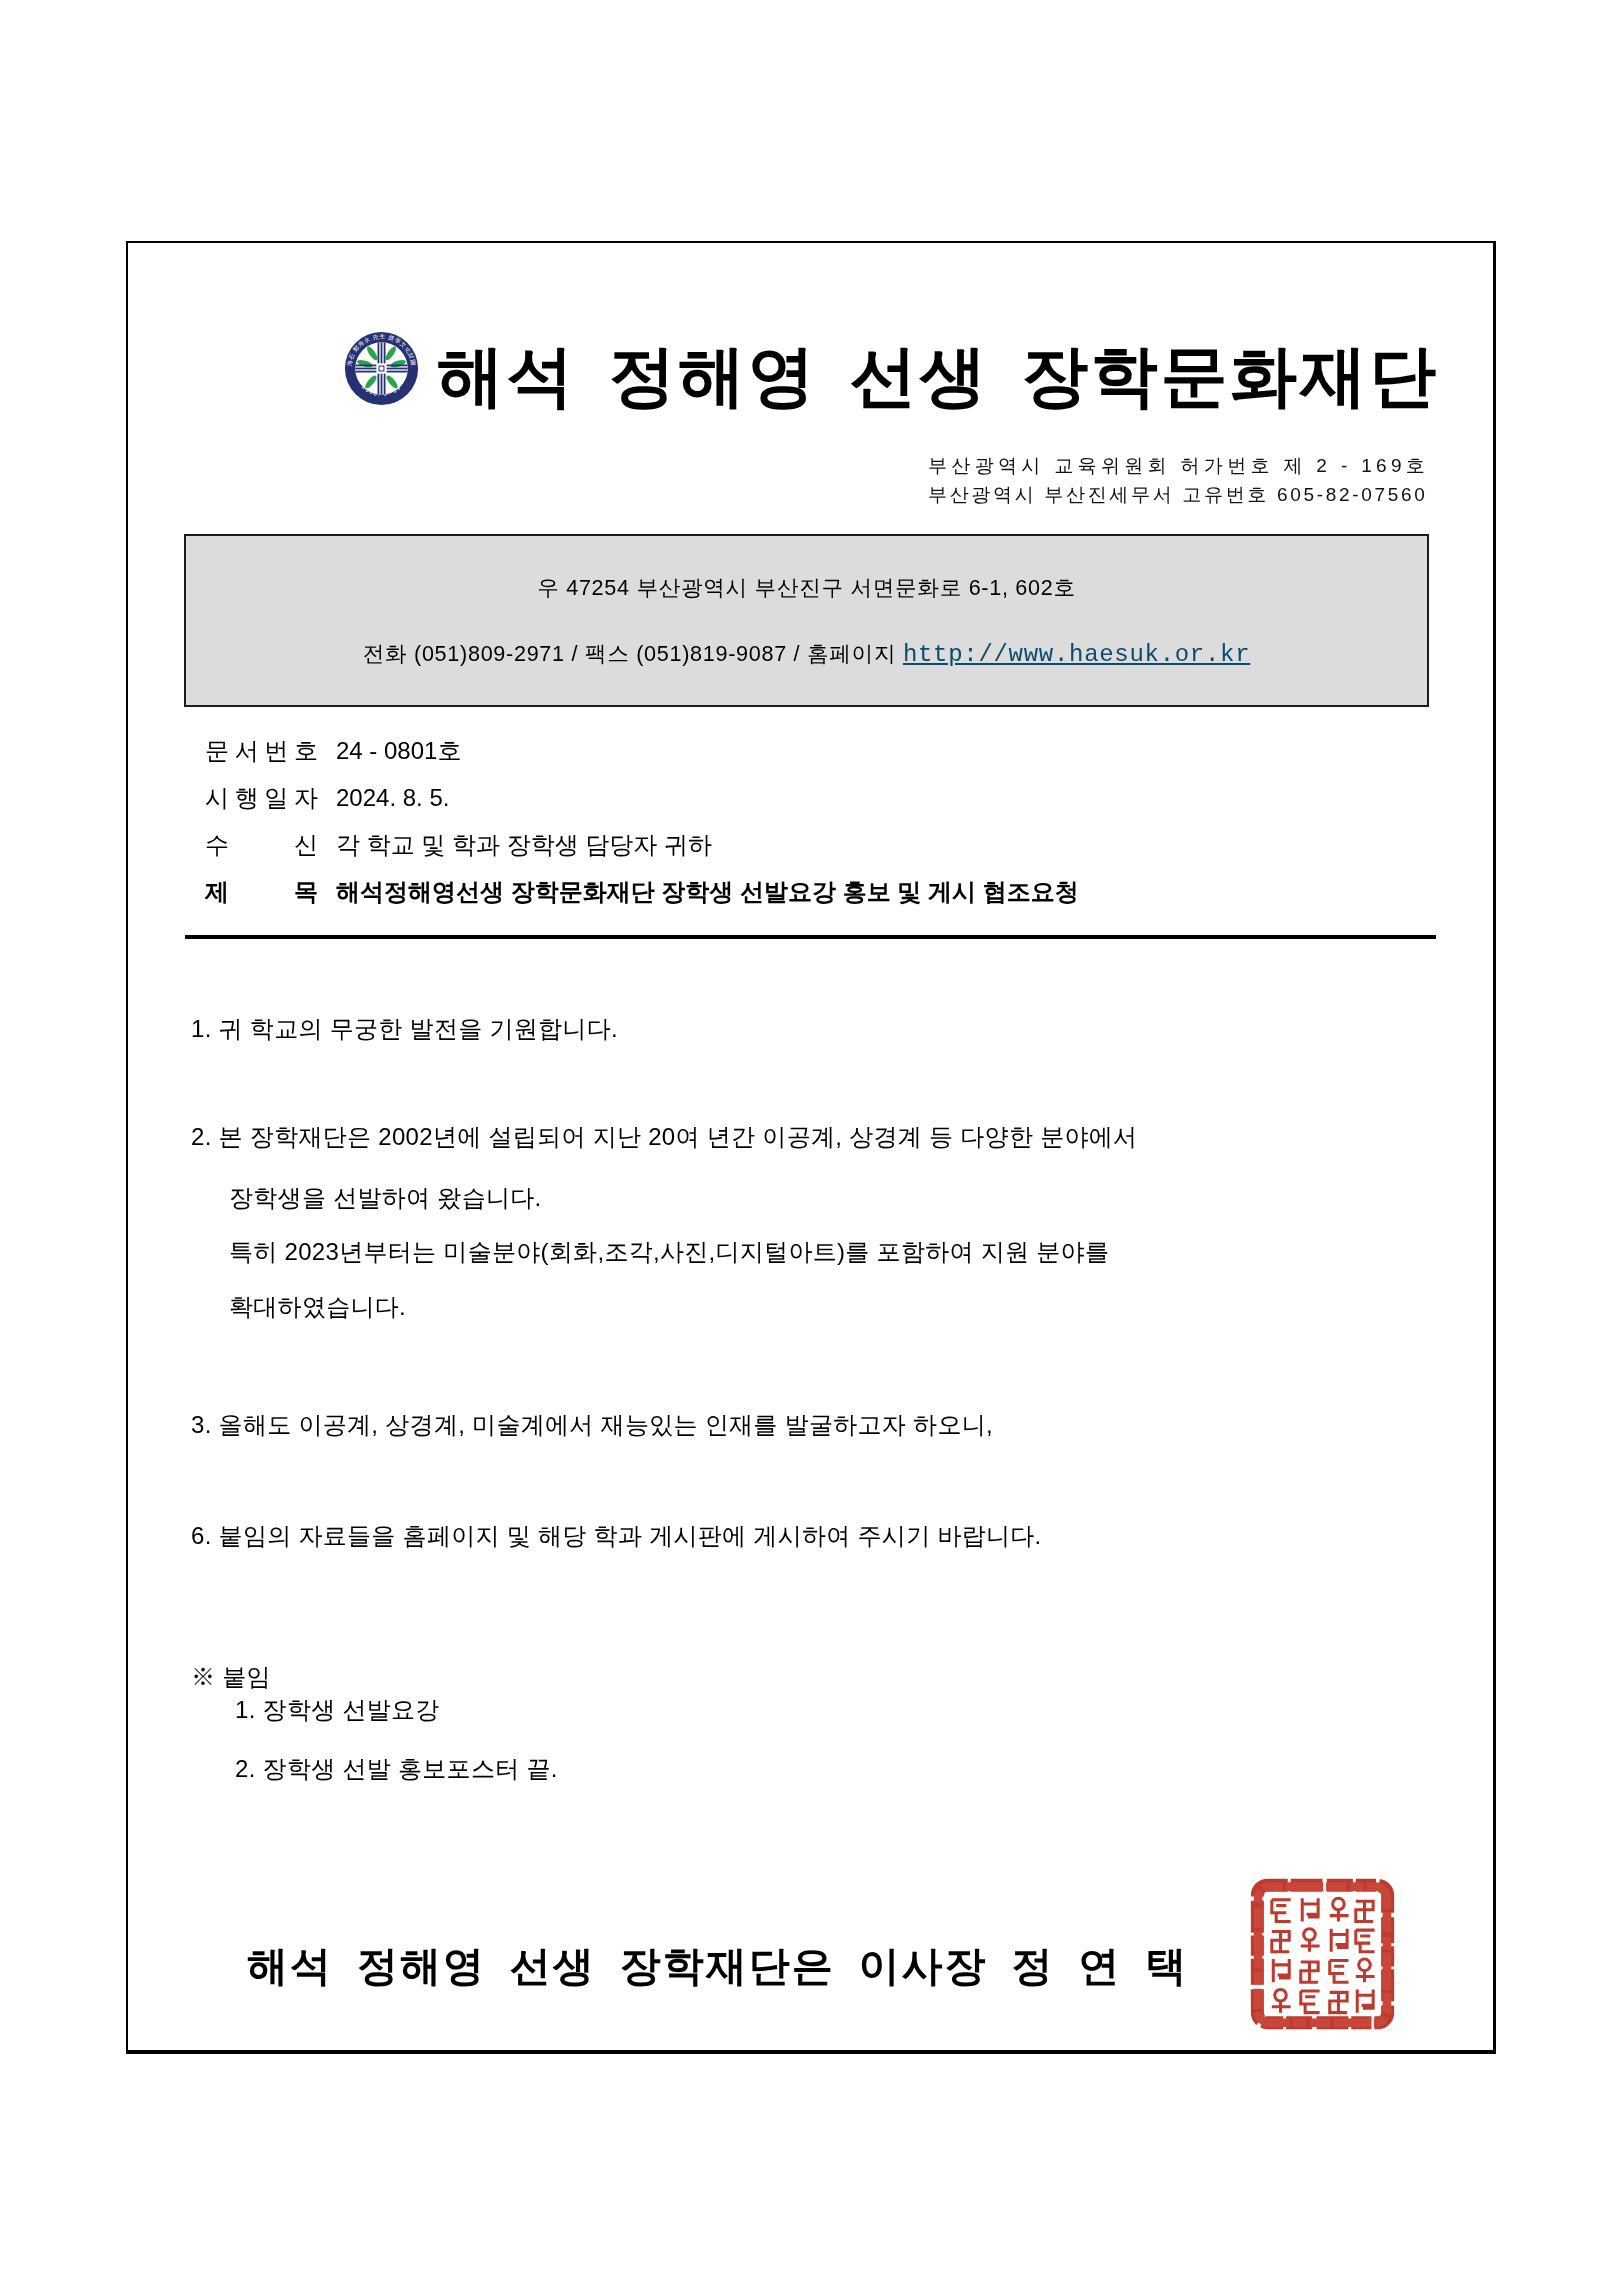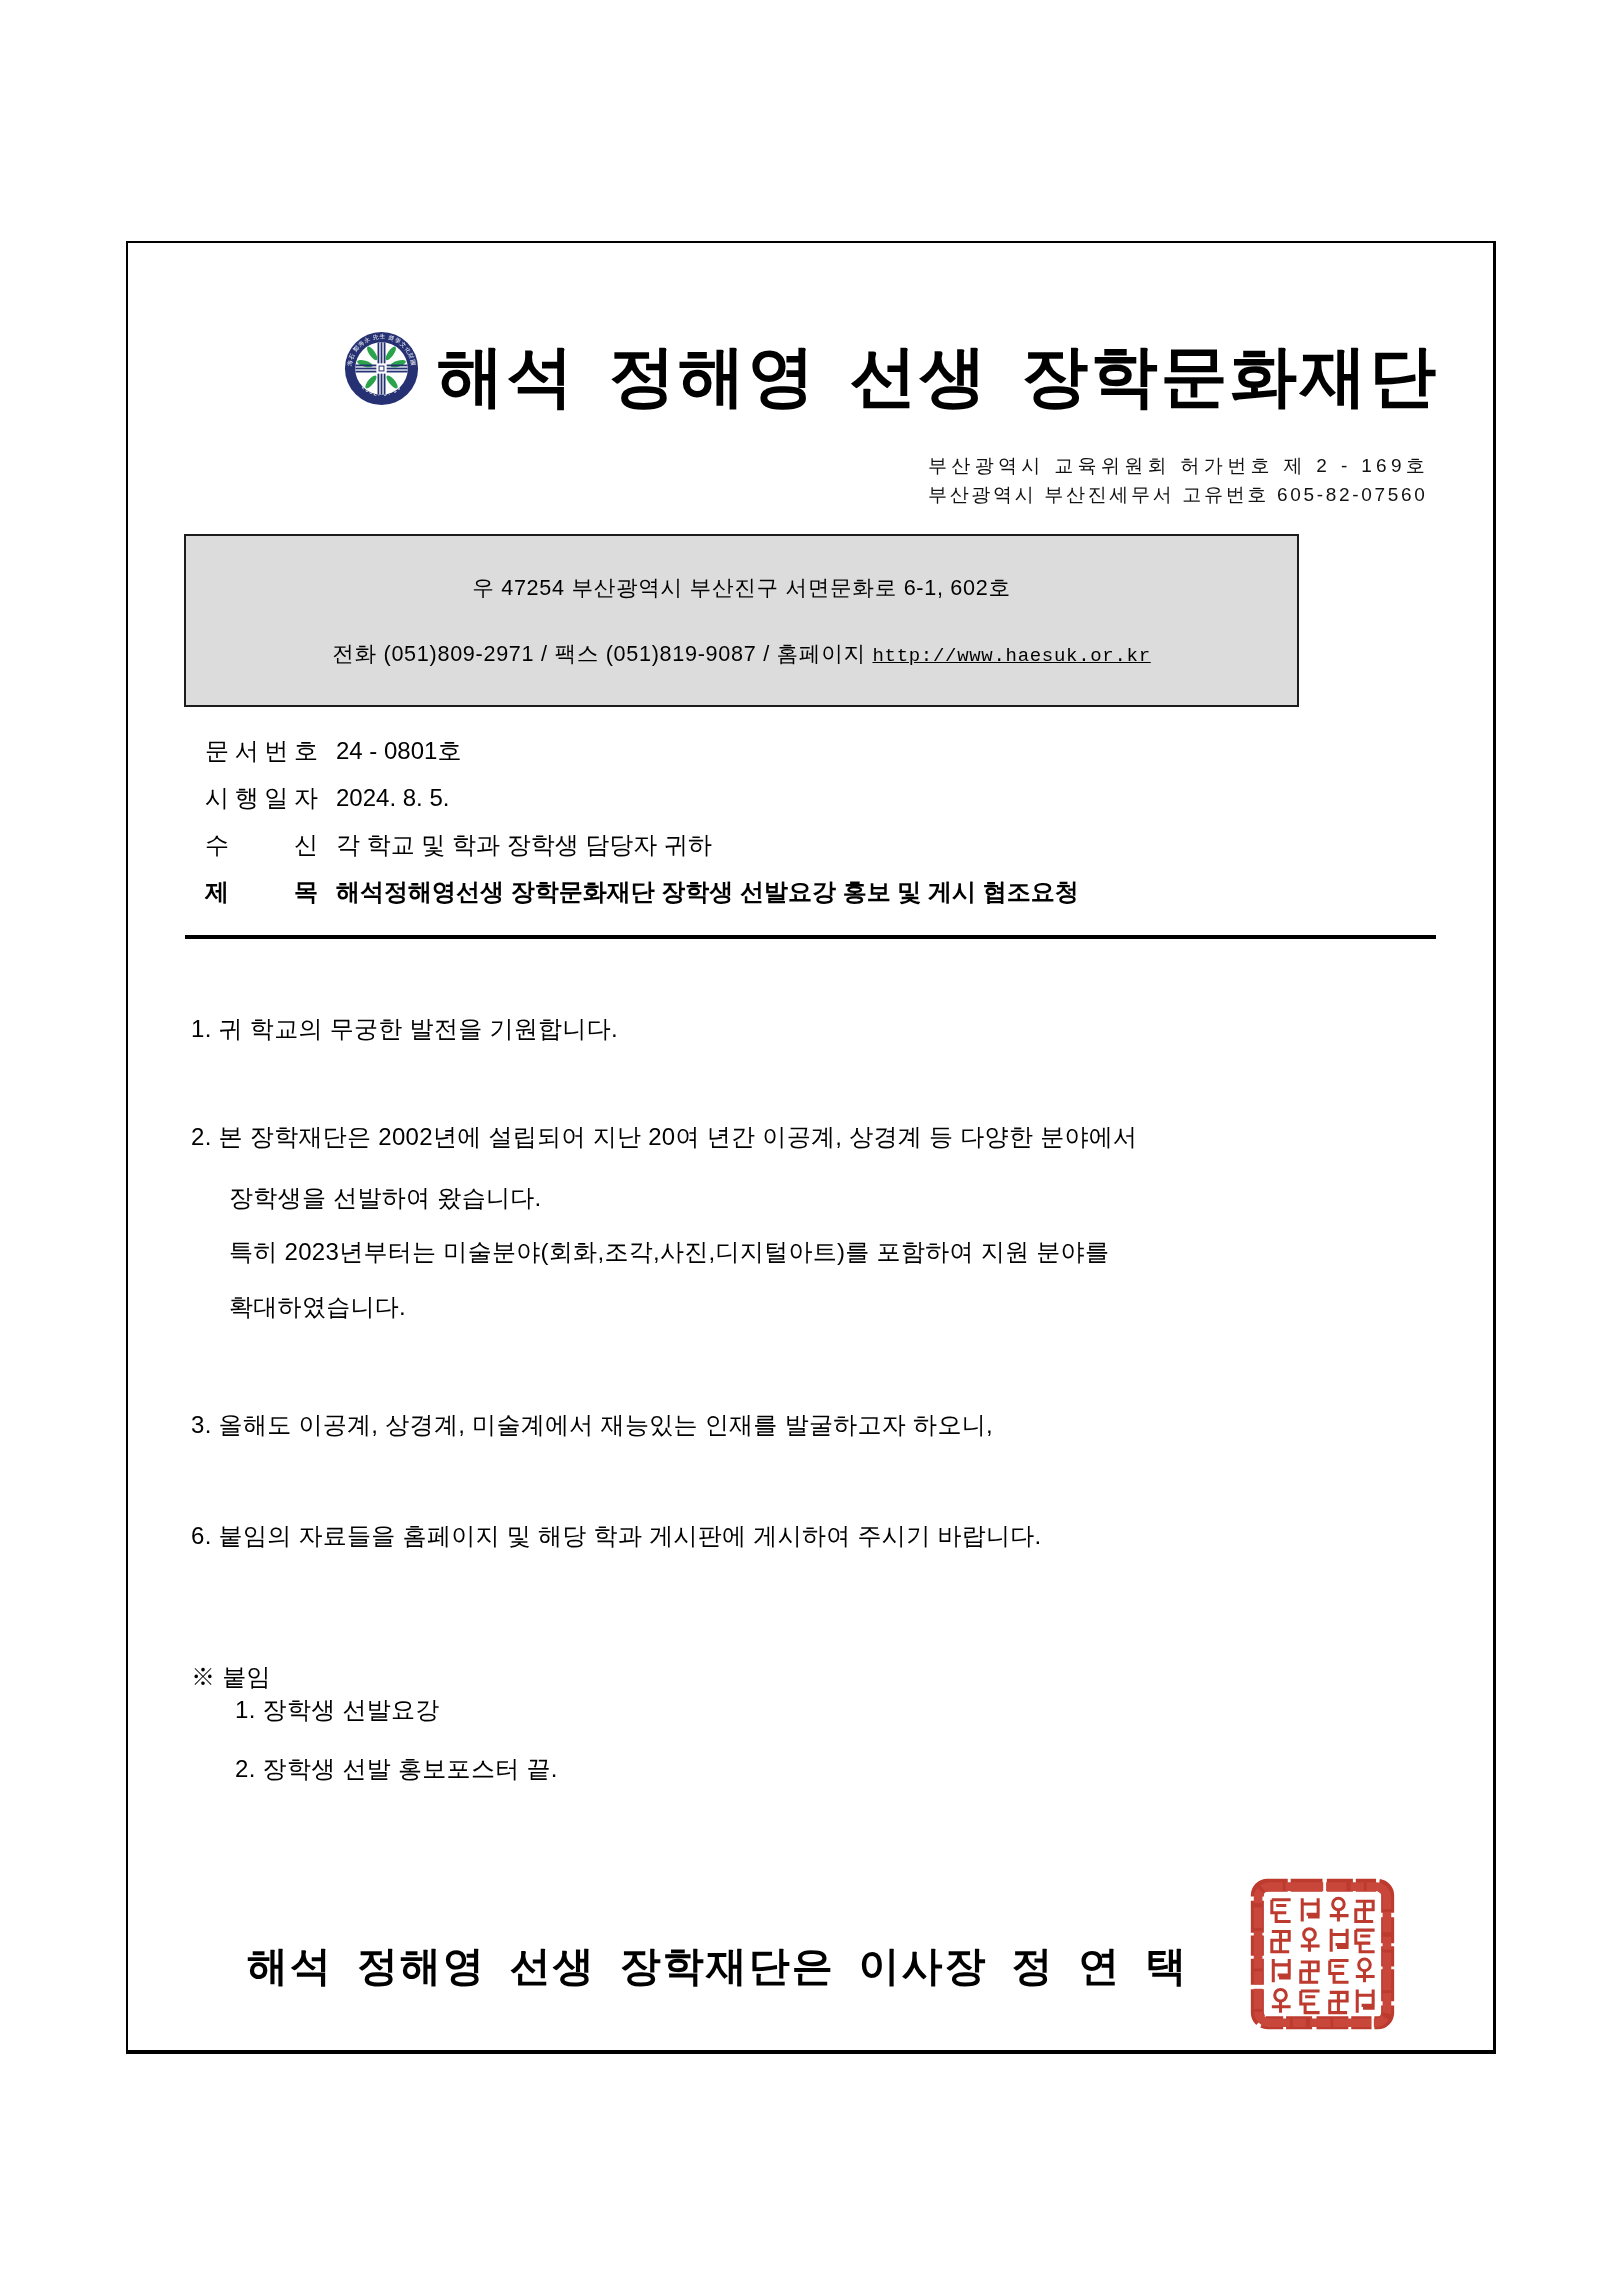--- a/index.html
+++ b/index.html
@@ -23,27 +23,27 @@
     font-size:67px; font-weight:bold; letter-spacing:2.6px; word-spacing:13px;
     white-space:nowrap;
   }
   .reg-block { left:800px; top:208px; width:497px; }
   .reg-line { font-size:19px; line-height:29px; height:29px; color:#111; }
   .justified { display:flex; justify-content:space-between; }
   .justified span { white-space:pre; }
 
   
   .contact-box {
-    left:56px; top:291px; width:1115px; height:173px;
+    left:56px; top:291px; width:1245px; height:173px;
     background:#dcdcdc; border:2px solid #1c1c1c;
     display:flex; flex-direction:column; justify-content:space-evenly;
     text-align:center; font-size:21.6px; letter-spacing:0.7px;
   }
   .contact-line { width:100%; }
-  .contact-link { text-decoration:underline; color:#000000; font-family:"Liberation Mono", monospace; font-size:19px; }
+  .contact-link { text-decoration:underline; color:#0c4a6e; font-family:"Liberation Mono", monospace; font-size:24px; }
 
   
   .meta-row { left:77px; height:31px; display:flex; align-items:center; font-size:24px; white-space:nowrap; }
   .meta-label { width:113px; display:flex; justify-content:space-between; }
   .meta-value { margin-left:18px; }
   .meta-bold { font-weight:bold; }
 
   .rule { left:57px; top:692px; width:1251px; height:3.9px; background:#000; }
 
   

